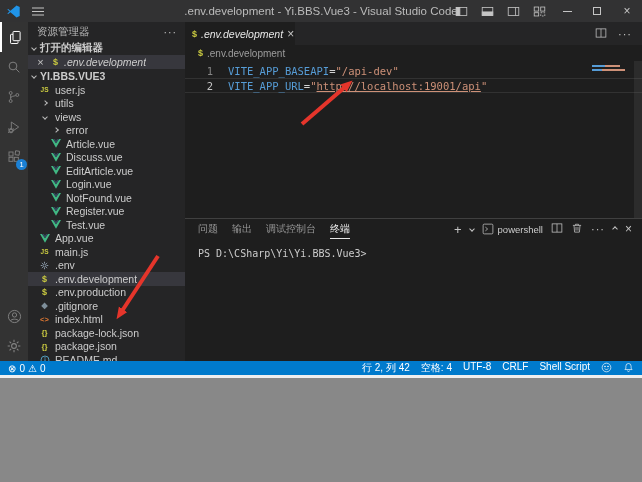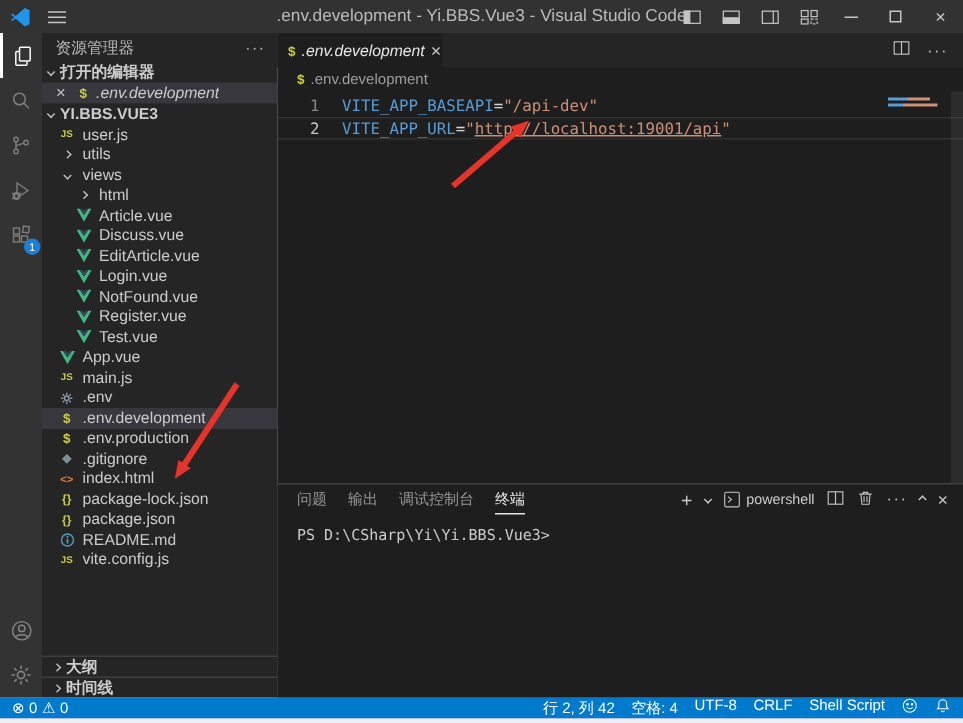--- a/index.html
+++ b/index.html
@@ -1,17 +1,17 @@
 <!DOCTYPE html>
 <html><head>
 <meta charset="utf-8">
 <style>
   * { margin:0; padding:0; box-sizing:border-box; }
   body { background:#888; font-family:"Liberation Sans", sans-serif; }
-  .container { position:relative; width:642px; height:482px; background:#f0abfc; overflow:hidden;
+  .container { position:relative; width:642px; height:378px; background:#d946ef; overflow:hidden;
                font-family:"Liberation Sans", sans-serif; color:#CCCCCC; }
 
   
   .titlebar { position:absolute; top:0; left:0; right:0; height:22px; background:#323233;
               display:flex; align-items:center; }
   .vscode-logo { margin-left:7px; display:flex; }
   .menu-icon { margin-left:12px; display:flex; }
   .title-text { position:absolute; left:50%; transform:translateX(-50%); font-size:11.5px; color:#BBBBBB; white-space:nowrap; }
   .tb-controls { margin-left:auto; display:flex; align-items:center; height:100%; }
   .tb-ico { width:26px; height:22px; display:flex; align-items:center; justify-content:center; color:#C5C5C5; }
@@ -272,21 +272,21 @@
           <div class="tree-row" style="padding-left: 10px;">
             <span class="slot">
               <span class="chev down"></span>
             </span>
             <span class="lbl">views</span>
           </div>
           <div class="tree-row" style="padding-left: 21px;">
             <span class="slot">
               <span class="chev right"></span>
             </span>
-            <span class="lbl">html</span>
+            <span class="lbl">error</span>
           </div>
           <div class="tree-row" style="padding-left: 21px;">
             <span class="slot">
               <span class="fi">
                 <svg width="10" height="9" viewBox="0 0 10 9">
                   <polygon points="0,0 2,0 5,4.3 8,0 10,0 5,8.8" fill="#41B883"></polygon>
                   <polygon points="2,0 3.8,0 5,1.7 6.2,0 8,0 5,4.3" fill="#34495E"></polygon>
                 </svg>
               </span>
             </span>

